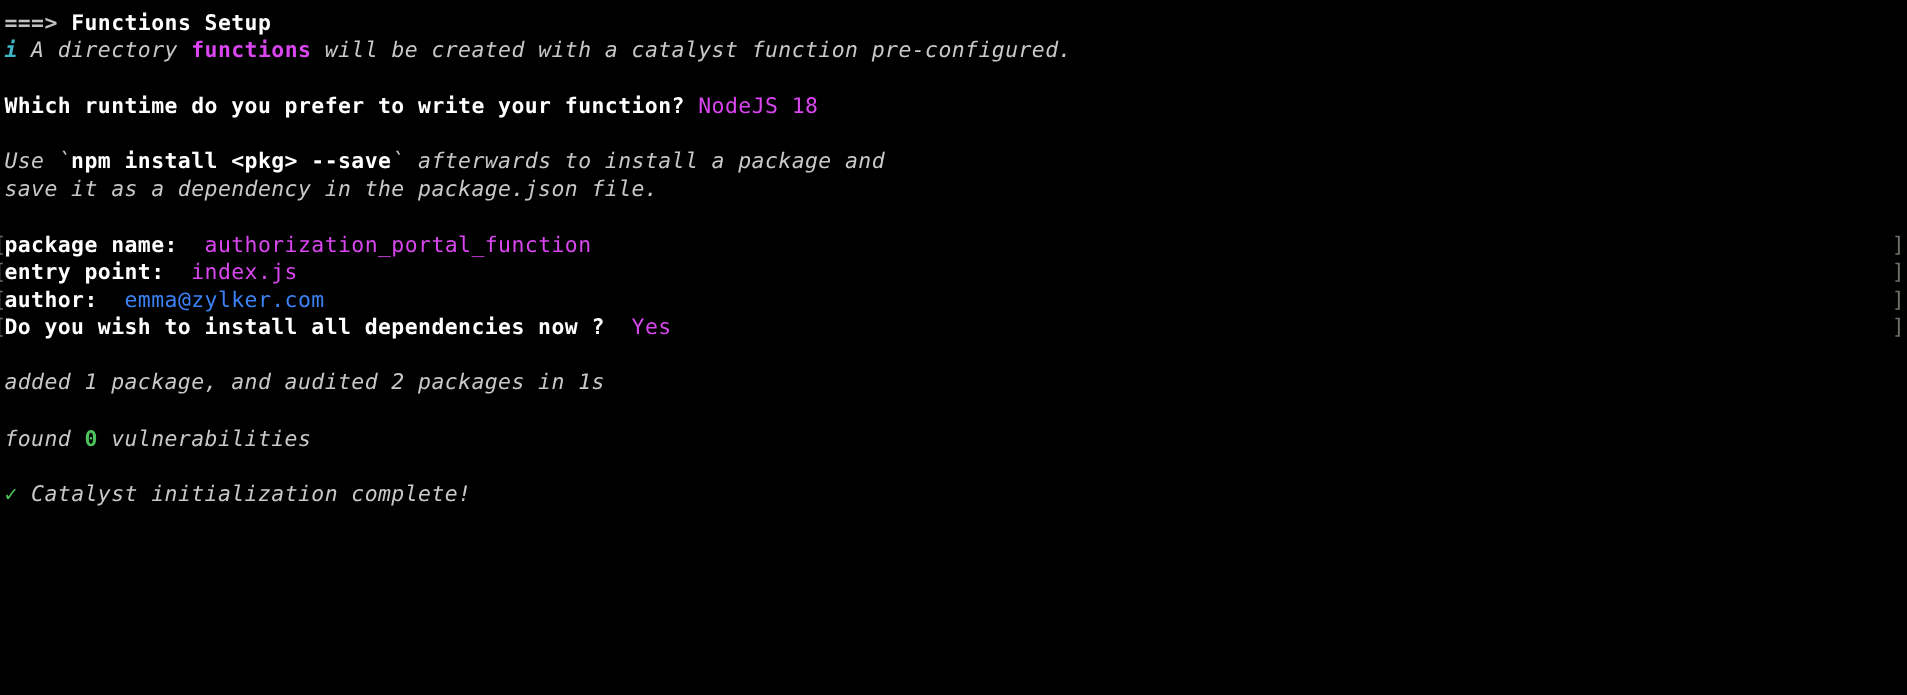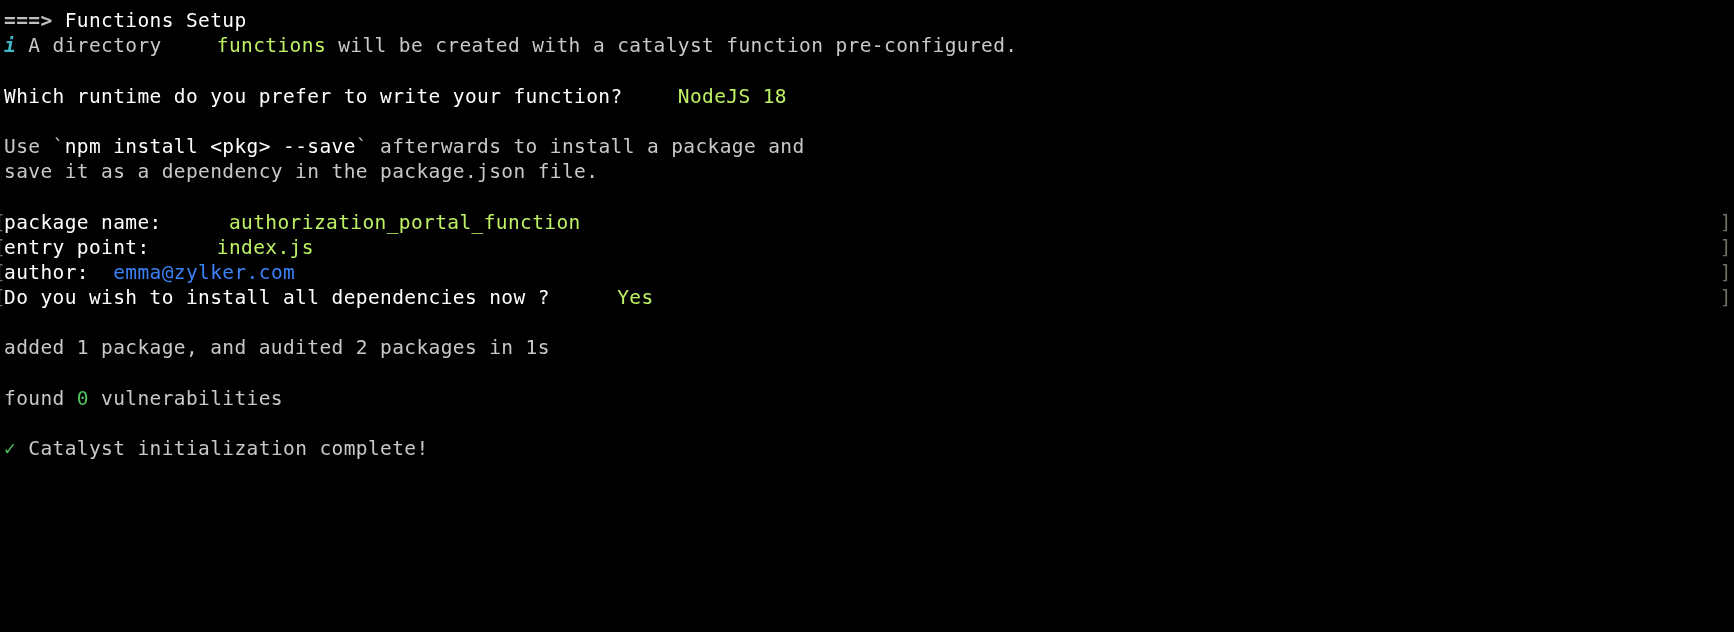--- a/index.html
+++ b/index.html
@@ -29,35 +29,35 @@
     letter-spacing: 0.02em;
     white-space: pre;
     color: #e6e6e6;
     padding-left: 4px;
     box-sizing: border-box;
   }
   .line.blank {
     height: 25.2px;
   }
   .bold {
-    font-weight: normal;
+    font-weight: bold;
     color: #ffffff;
   }
   .cyan {
-    color: #bef264;
-    margin-left: 43px;
+    color: #d946ef;
   }
   .cyan-dim {
     color: #3b82f6;
   }
   .green {
     color: #4ec25e;
   }
   .grey {
     color: #c8c8c8;
+    font-style: italic;
   }
   .icon-info {
     color: #3fb6c8;
     font-weight: bold;
     font-style: italic;
   }
   .icon-check {
     color: #4ec25e;
     font-weight: bold;
   }

